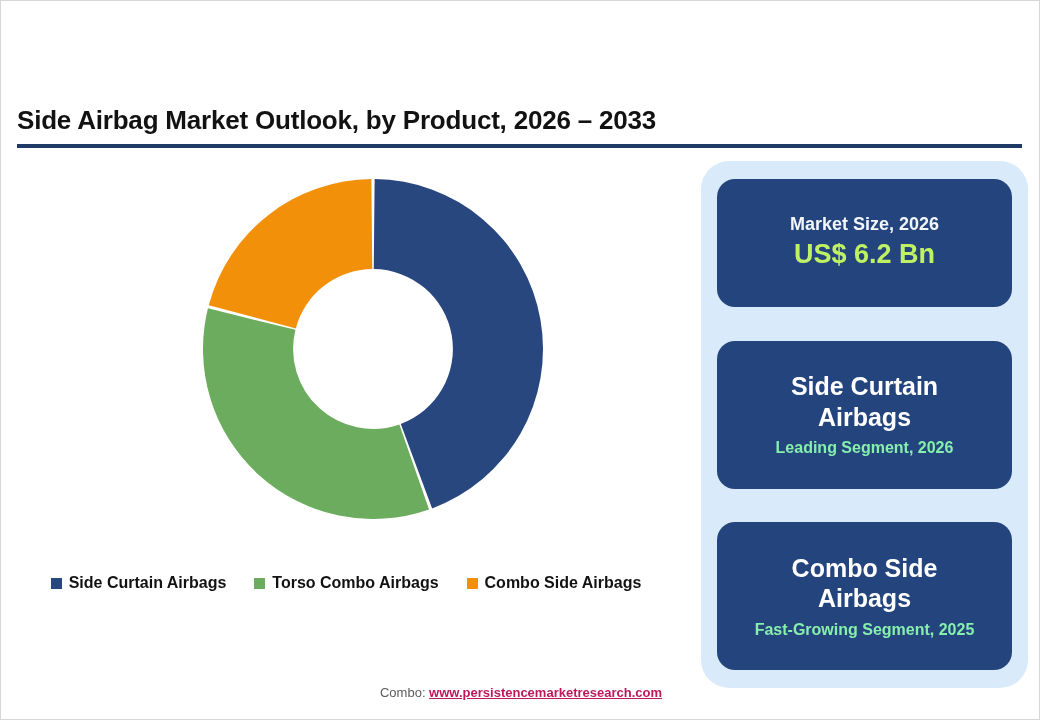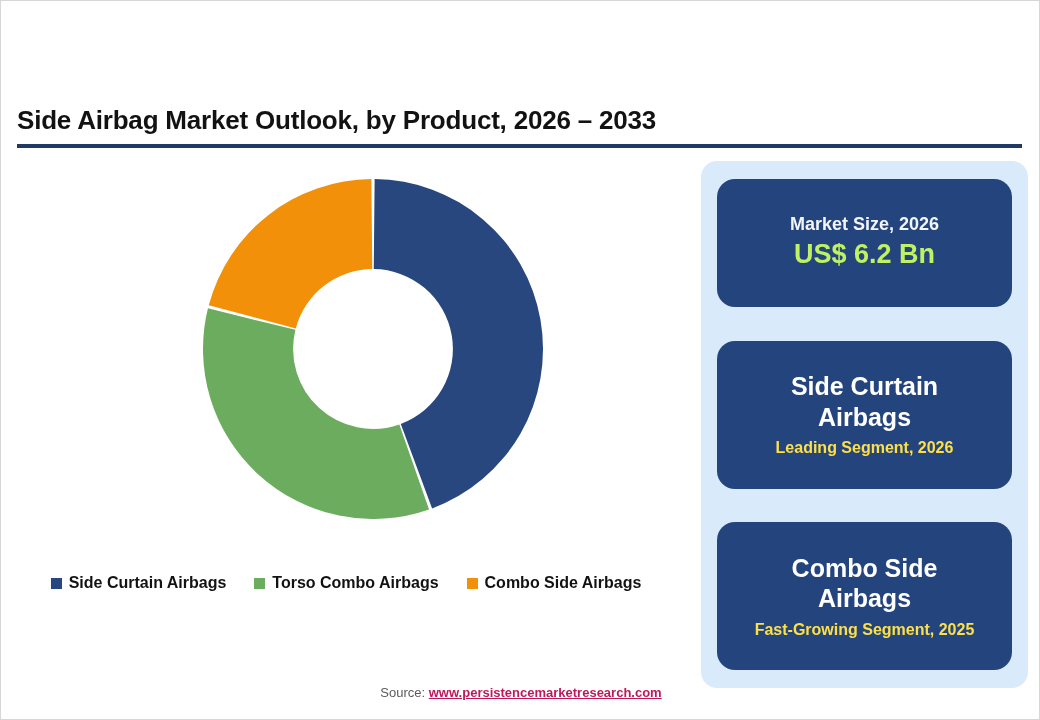--- a/index.html
+++ b/index.html
@@ -127,21 +127,21 @@
   }
 
   
   #side-panel {
     position: absolute;
     left: 700px;
     top: 160px;
     width: 327px;
     height: 527px;
     background: #d9ebfa;
-    border-radius: 16px;
+    border-radius: 28px;
     display: flex;
     flex-direction: column;
     align-items: center;
     justify-content: space-between;
     padding: 18px 0;
     box-sizing: border-box;
   }
   .panel-card {
     width: 295px;
     background: #24447e;
@@ -180,21 +180,21 @@
     line-height: 1.22;
     color: #ffffff;
     max-width: 235px;
   }
   .card-sub {
     font-family: "Liberation Sans", sans-serif;
     font-weight: bold;
     font-size: 16px;
     line-height: 1.2;
     margin-top: 6px;
-    color: #fde047;
+    color: #86efac;
   }
 
   
   #footer {
     position: absolute;
     left: 0;
     top: 684px;
     width: 1040px;
     text-align: center;
     font-family: "Liberation Sans", sans-serif;
@@ -258,16 +258,16 @@
     </div>
 
     <div class="panel-card" id="card-fastgrowing">
       <div class="card-headline">Combo Side Airbags</div>
       <div class="card-sub">Fast-Growing Segment, 2025</div>
     </div>
 
   </div>
 
   <div id="footer">
-    <span>Source: </span><a id="footer-link" href="#">www.persistencemarketresearch.com</a>
+    <span>Combo: </span><a id="footer-link" href="#">www.persistencemarketresearch.com</a>
   </div>
 
 </div>
 
 </body></html>

